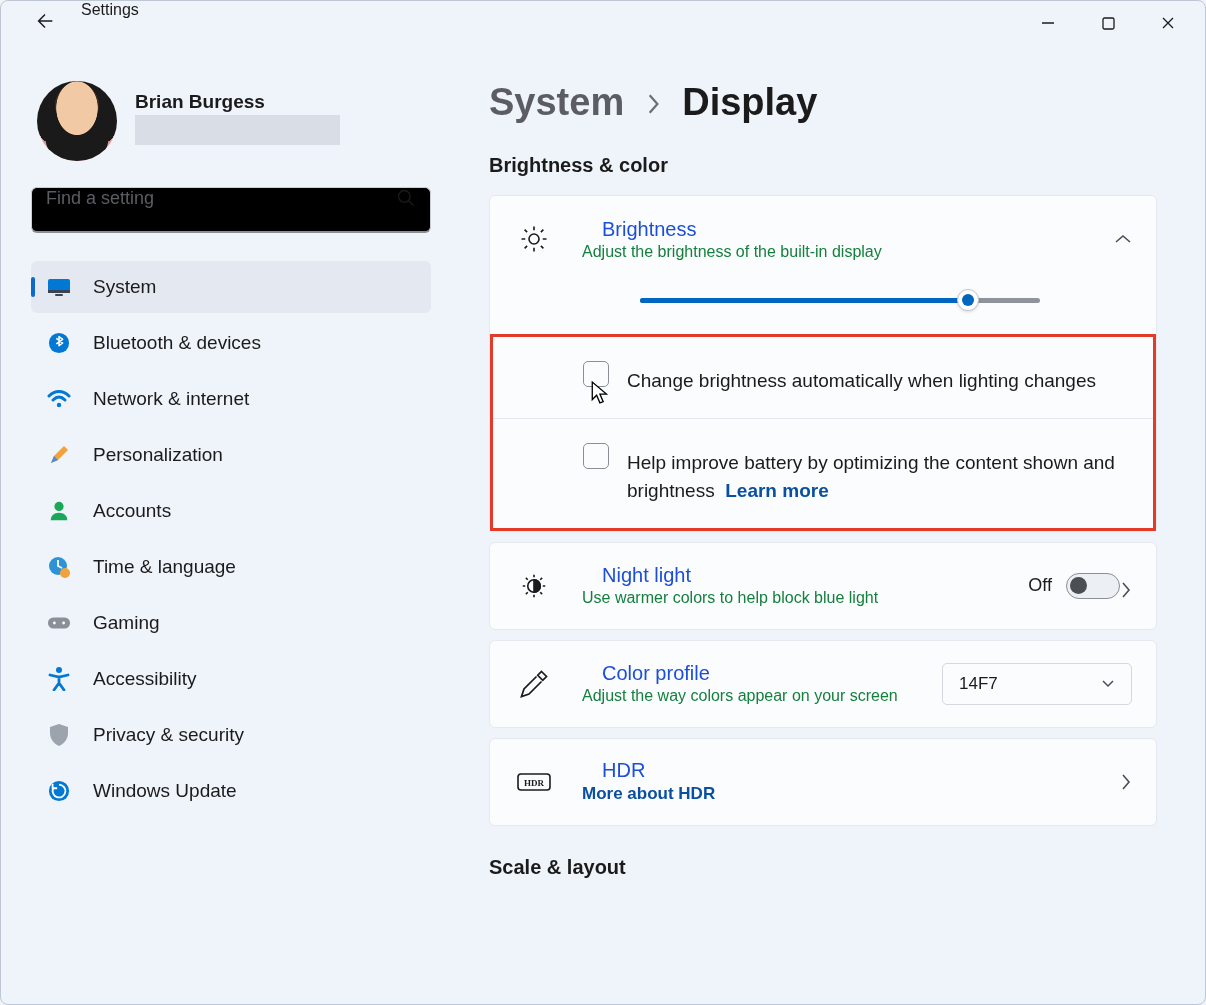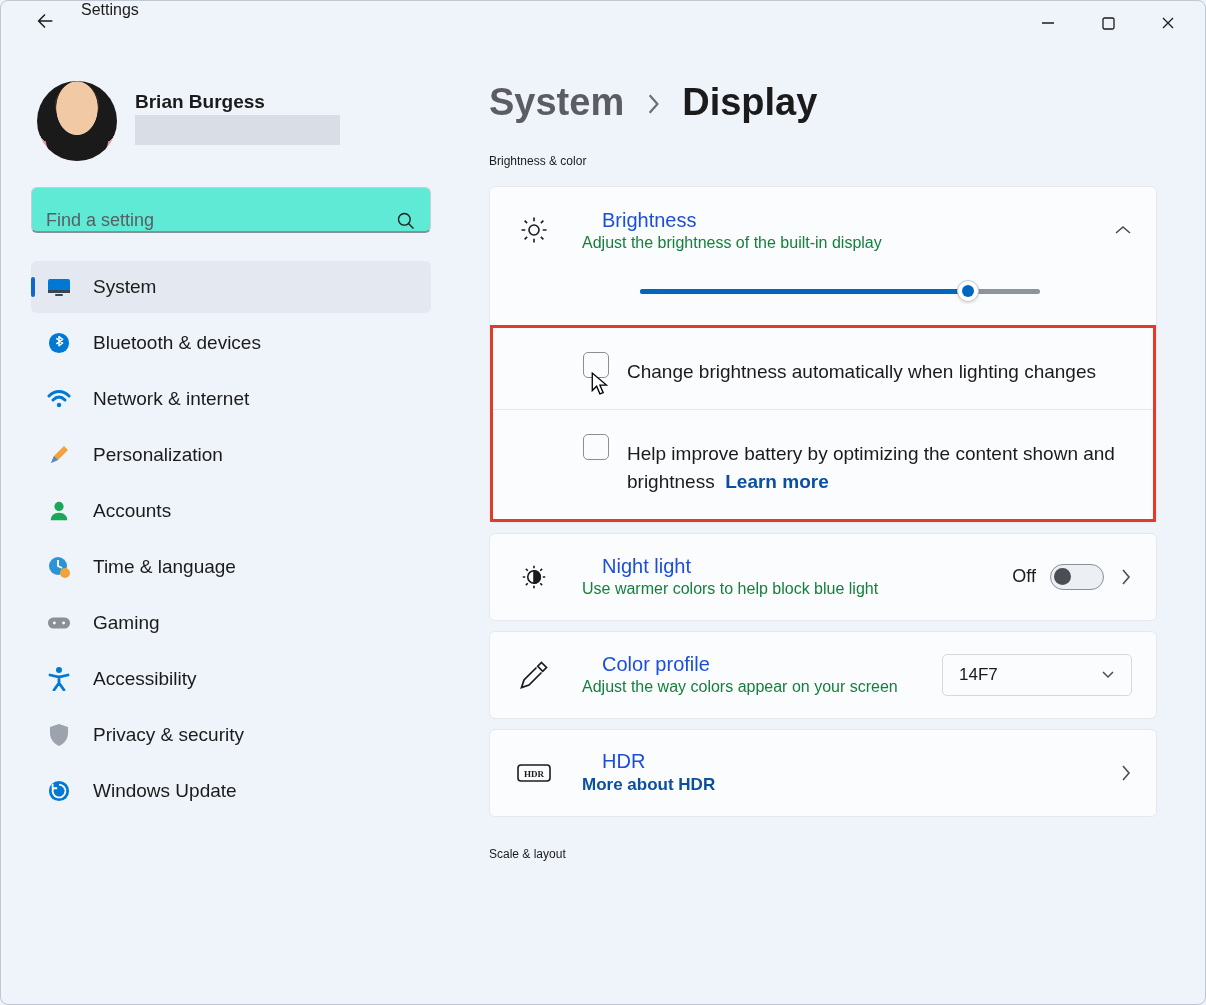--- a/index.html
+++ b/index.html
@@ -71,23 +71,23 @@
   .profile-email-blur {
     width: 205px; height: 30px;
     background: #d8dde6;
     margin-top: 2px;
   }
   .search-box {
     height: 46px;
     border: 1px solid #c9cdd4;
     border-bottom: 2px solid #8a8e97;
     border-radius: 6px;
-    background: #5eead4;
-    display: flex;
-    align-items: flex-end;
+    background: #000000;
+    display: flex;
+    align-items: flex-start;
     padding: 0 14px;
     margin-bottom: 28px;
   }
   .search-box input {
     flex: 1;
     border: none;
     outline: none;
     background: transparent;
     font-size: 18px;
     color: #5b5d63;
@@ -130,21 +130,21 @@
   }
   .breadcrumb {
     display: flex;
     align-items: baseline;
     gap: 20px;
     margin-bottom: 30px;
   }
   .bc-parent { font-size: 38px; font-weight: 600; color: #5b5d63; }
   .bc-sep { font-size: 30px; color: #6a6d73; }
   .bc-current { font-size: 38px; font-weight: 600; color: #1b1b1b; }
-  .section-heading { font-size: 12px; font-weight: 400; margin-bottom: 18px; }
+  .section-heading { font-size: 20px; font-weight: 700; margin-bottom: 18px; }
   .card {
     background: #fbfcfe;
     border: 1px solid #e5e9ef;
     border-radius: 6px;
     margin-bottom: 10px;
   }
   .card-row {
     display: flex;
     align-items: center;
     padding: 18px 24px;
@@ -155,21 +155,21 @@
     display: flex;
     align-items: center;
     justify-content: center;
     margin-right: 28px;
     color: #333;
   }
   .card-text { flex: 1; }
   .card-title { font-size: 20px; color: #1d4ed8; margin-left: 20px; }
   .card-sub { font-size: 16px; color: #15803d; margin-top: 2px; max-width: 360px;}
   .card-link { color: #0a4fa0; font-weight: 600; cursor: pointer; }
-  .card-action { display: flex; align-items: center; gap: 16px; }
+  .card-action { display: flex; align-items: flex-end; }
   .chevron { color: #4b4e53; }
   .chevron svg{display:block}
   .slider-row { padding: 8px 24px 24px 100px; }
   .slider {
     position: relative;
     height: 20px;
     width: 400px;
   }
   .slider-track {
     position: absolute;

